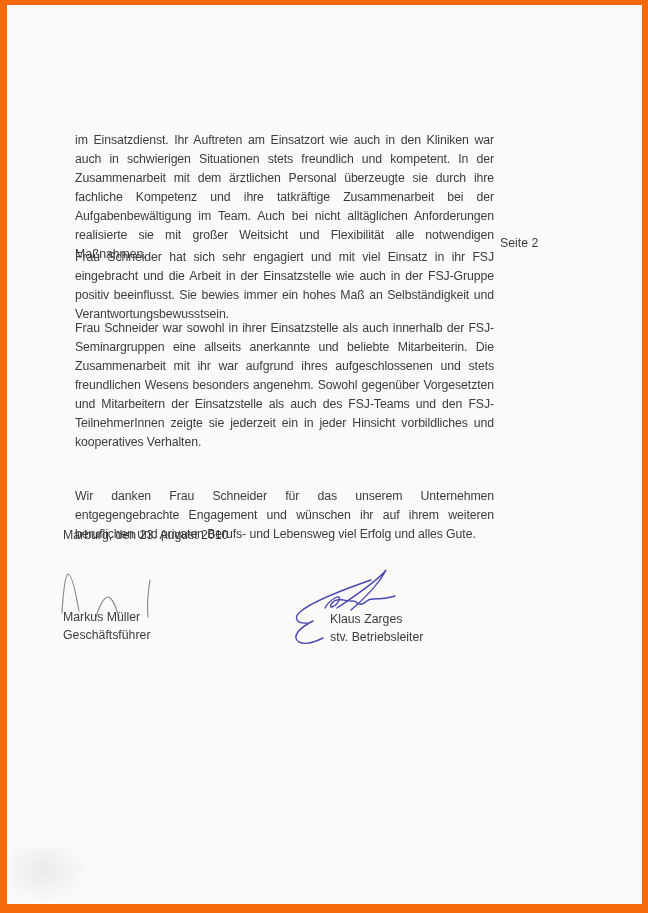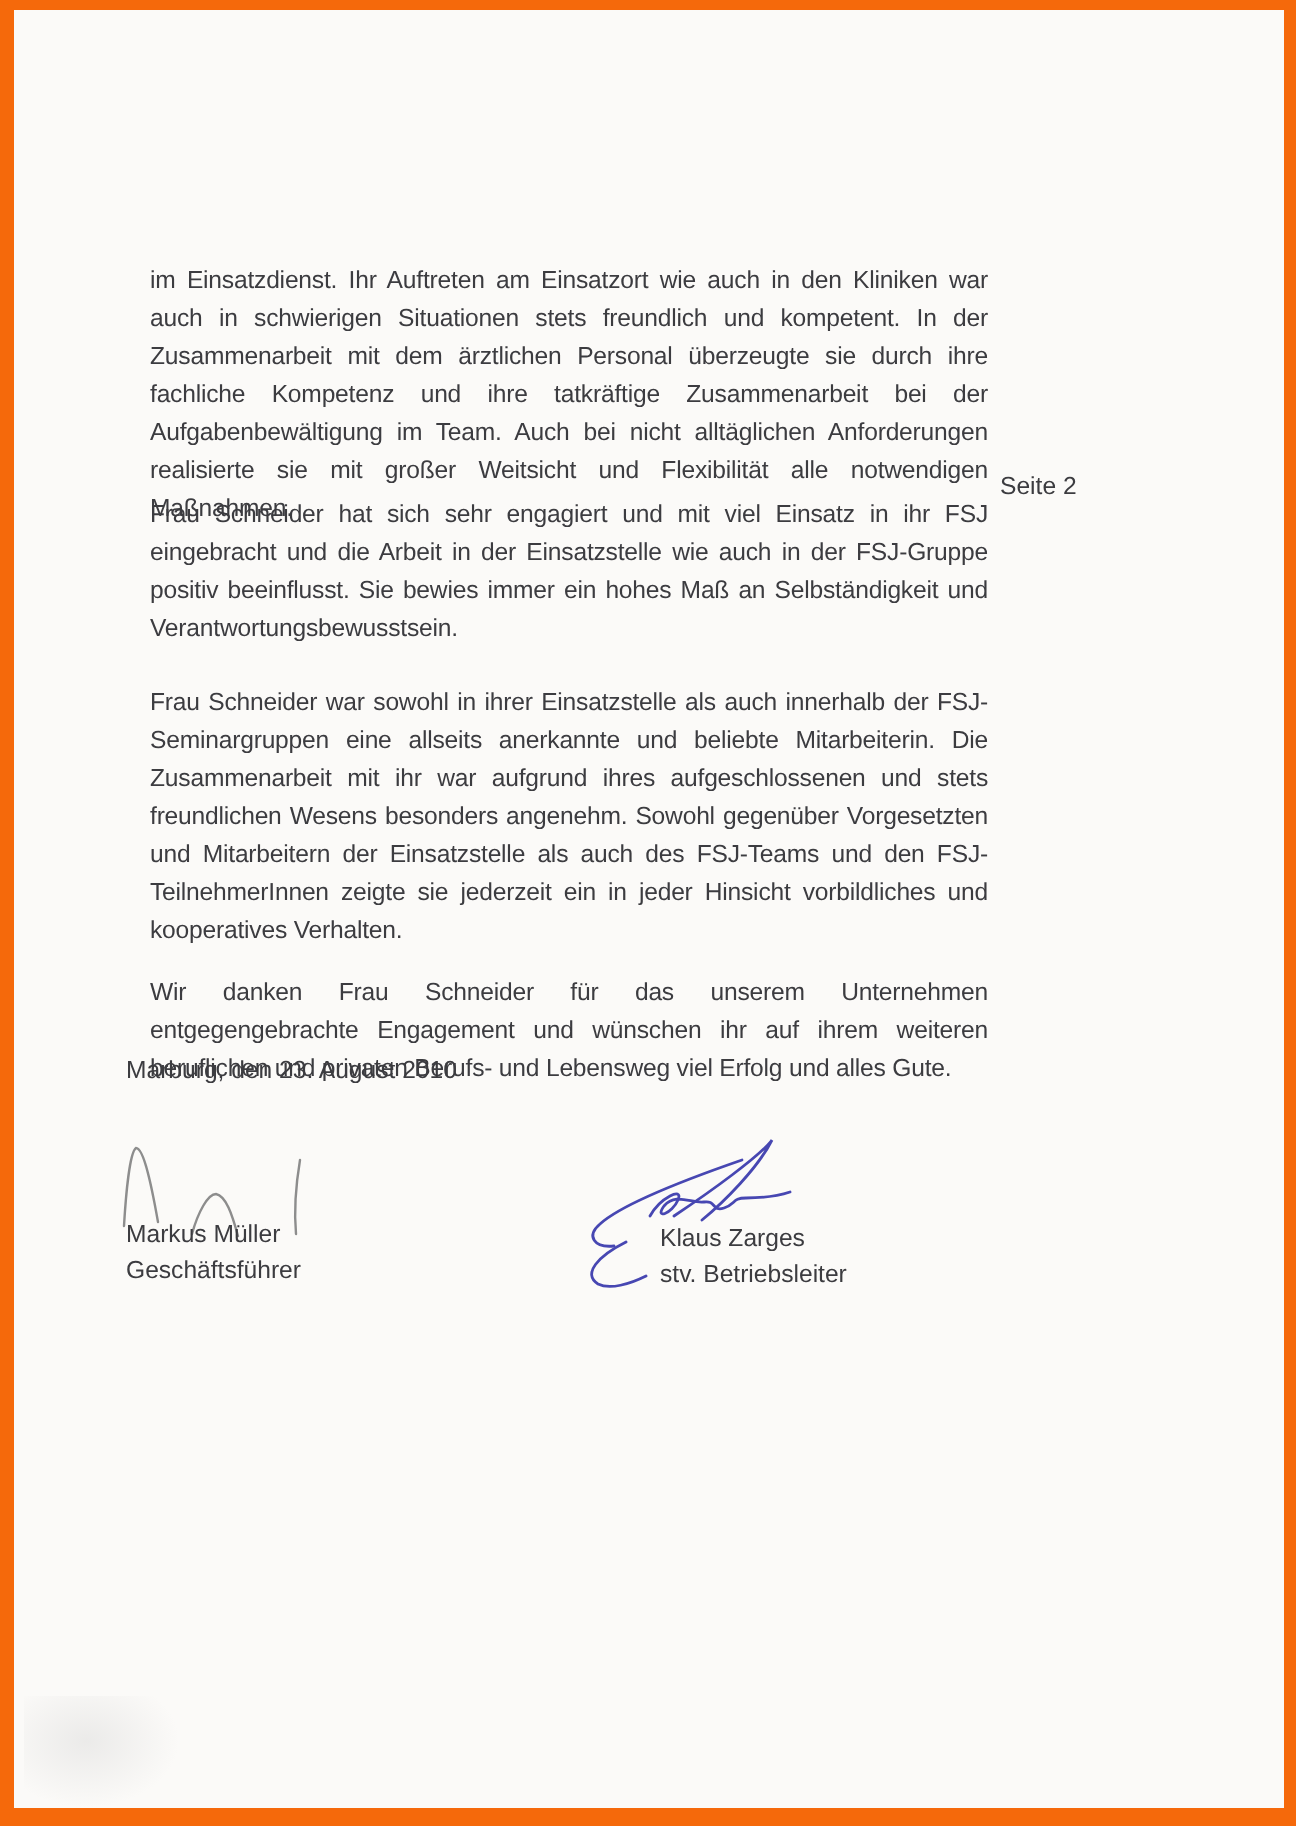--- a/index.html
+++ b/index.html
@@ -24,21 +24,21 @@
     left: 56px; width: 419px;
     margin: 12px;
     font-size: 12.3px;
     line-height: 19px;
     letter-spacing: -0.1px;
     color: #3C3C40;
     text-align: justify;
   }
   .p1 { top: 114px; }
   .p2 { top: 231px; }
-  .p3 { top: 325px; }
+  .p3 { top: 302px; }
   .p4 { top: 470px; }
   .dateline {
     position: absolute;
     left: 56px; top: 521px;
     font-size: 12.3px; line-height: 19px;
     color: #3C3C40;
     text-align: right;
   }
   .page-number {
     position: absolute;

